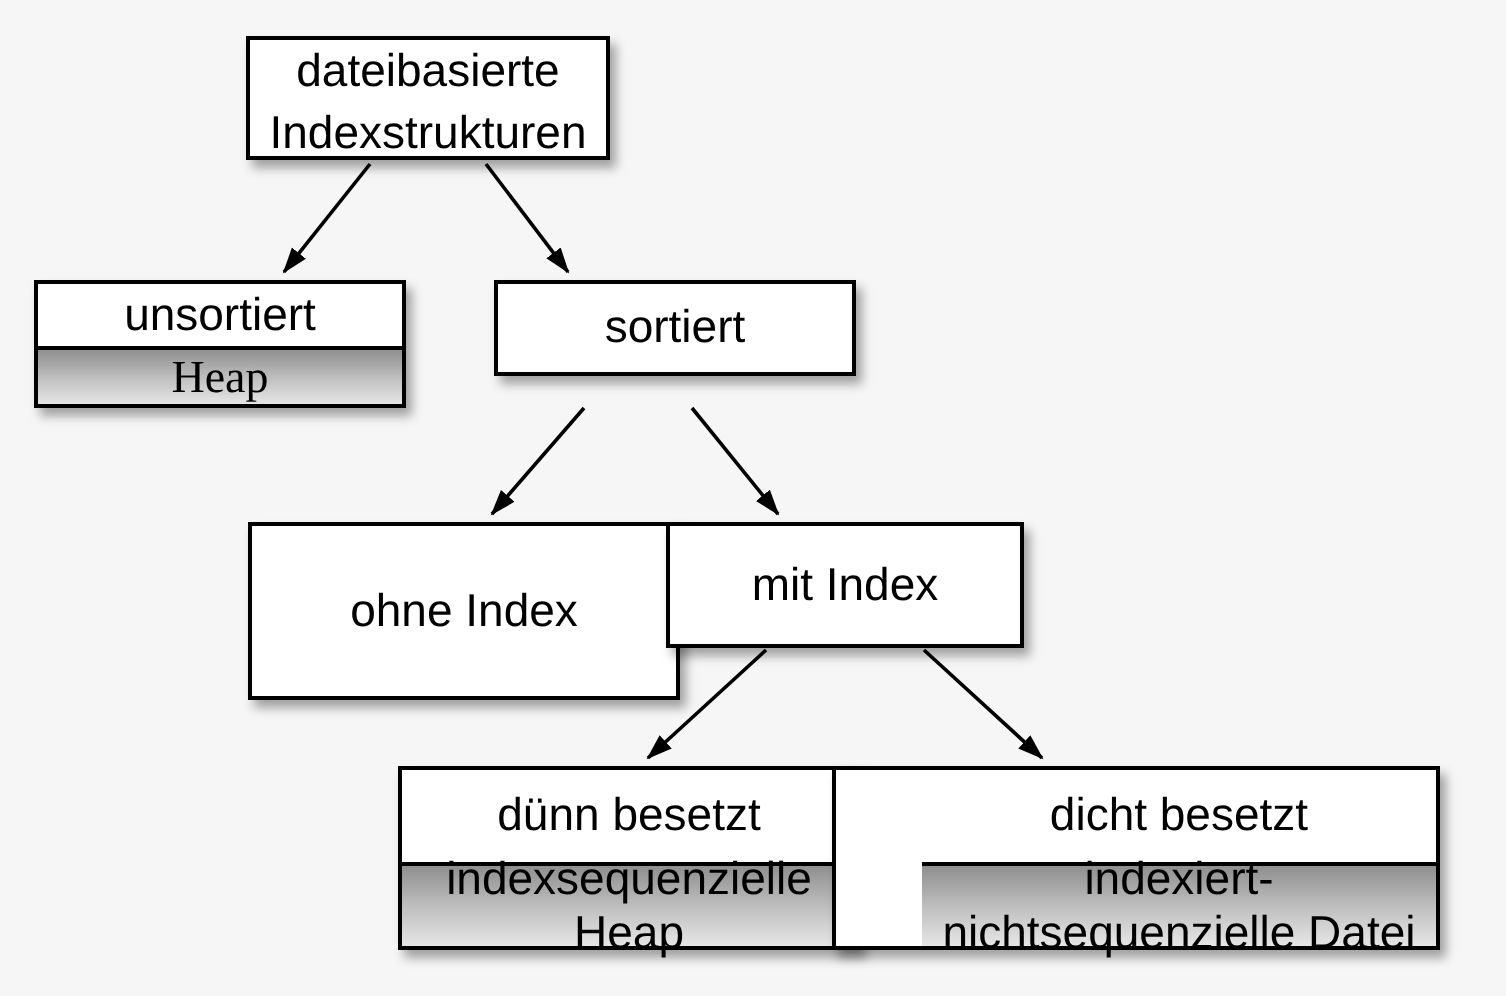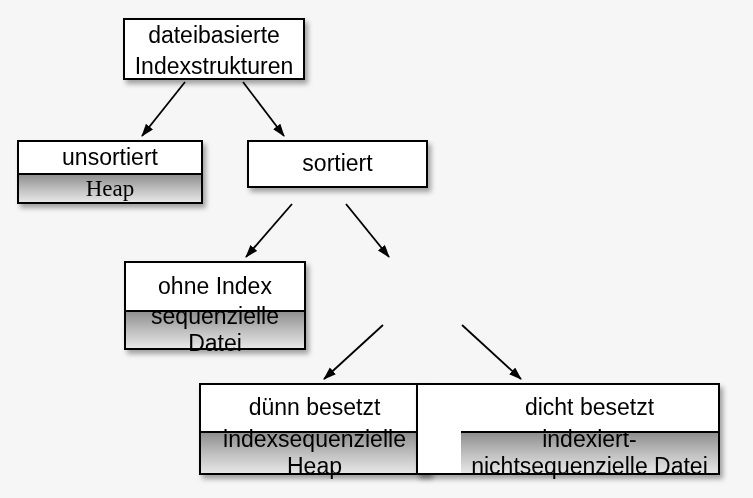--- a/index.html
+++ b/index.html
@@ -52,21 +52,21 @@
     align-items: center;
     justify-content: center;
     border-top: 2px solid #000000;
     background: linear-gradient(to bottom, #8f8f8f 0%, #c2c2c2 55%, #e6e6e6 100%);
   }
   
   #node-root        { left: 123px; top: 18px;  width: 182px; height: 62px; }
   #node-unsortiert  { left: 17px;  top: 140px; width: 186px; height: 64px; }
   #node-unsortiert .node-sub { height: 36px; font-family: Liberation Serif, serif; }
   #node-sortiert    { left: 227px; top: 140px; width: 181px; height: 48px; margin-left: 20px; }
-  #node-ohne-index  { left: 124px; top: 261px; width: 182px; height: 89px; }
+  #node-ohne-index  { left: 124px; top: 261px; width: 216px; height: 89px; }
   #node-ohne-index .node-sub { height: 36px; }
   #node-mit-index   { left: 333px; top: 261px; width: 179px; height: 63px; }
   #node-duenn       { left: 163px; top: 383px; width: 231px; height: 92px; margin-left: 36px; }
   #node-duenn .node-sub { height: 40px; }
   #node-dicht       { left: 416px; top: 383px; width: 304px; height: 92px; padding-left: 43px; }
   #node-dicht .node-sub { height: 40px; }
 </style>
 </head>
 <body>
 
@@ -94,23 +94,25 @@
     <div class="node-main">unsortiert</div>
     <div class="node-sub">Heap</div>
   </div>
 
   <div class="node" id="node-sortiert">
     <div class="node-main">sortiert</div>
   </div>
 
   <div class="node" id="node-ohne-index">
     <div class="node-main">ohne Index</div>
-    <div class="node-sub">sequenzielle Datei</div>
   </div>
 
+  <div class="node" id="node-mit-index">
+    <div class="node-main">mit Index</div>
+  </div>
 
   <div class="node" id="node-duenn">
     <div class="node-main">dünn besetzt</div>
     <div class="node-sub">indexsequenzielle Heap</div>
   </div>
 
   <div class="node" id="node-dicht">
     <div class="node-main">dicht besetzt</div>
     <div class="node-sub">indexiert-nichtsequenzielle Datei</div>
   </div>

